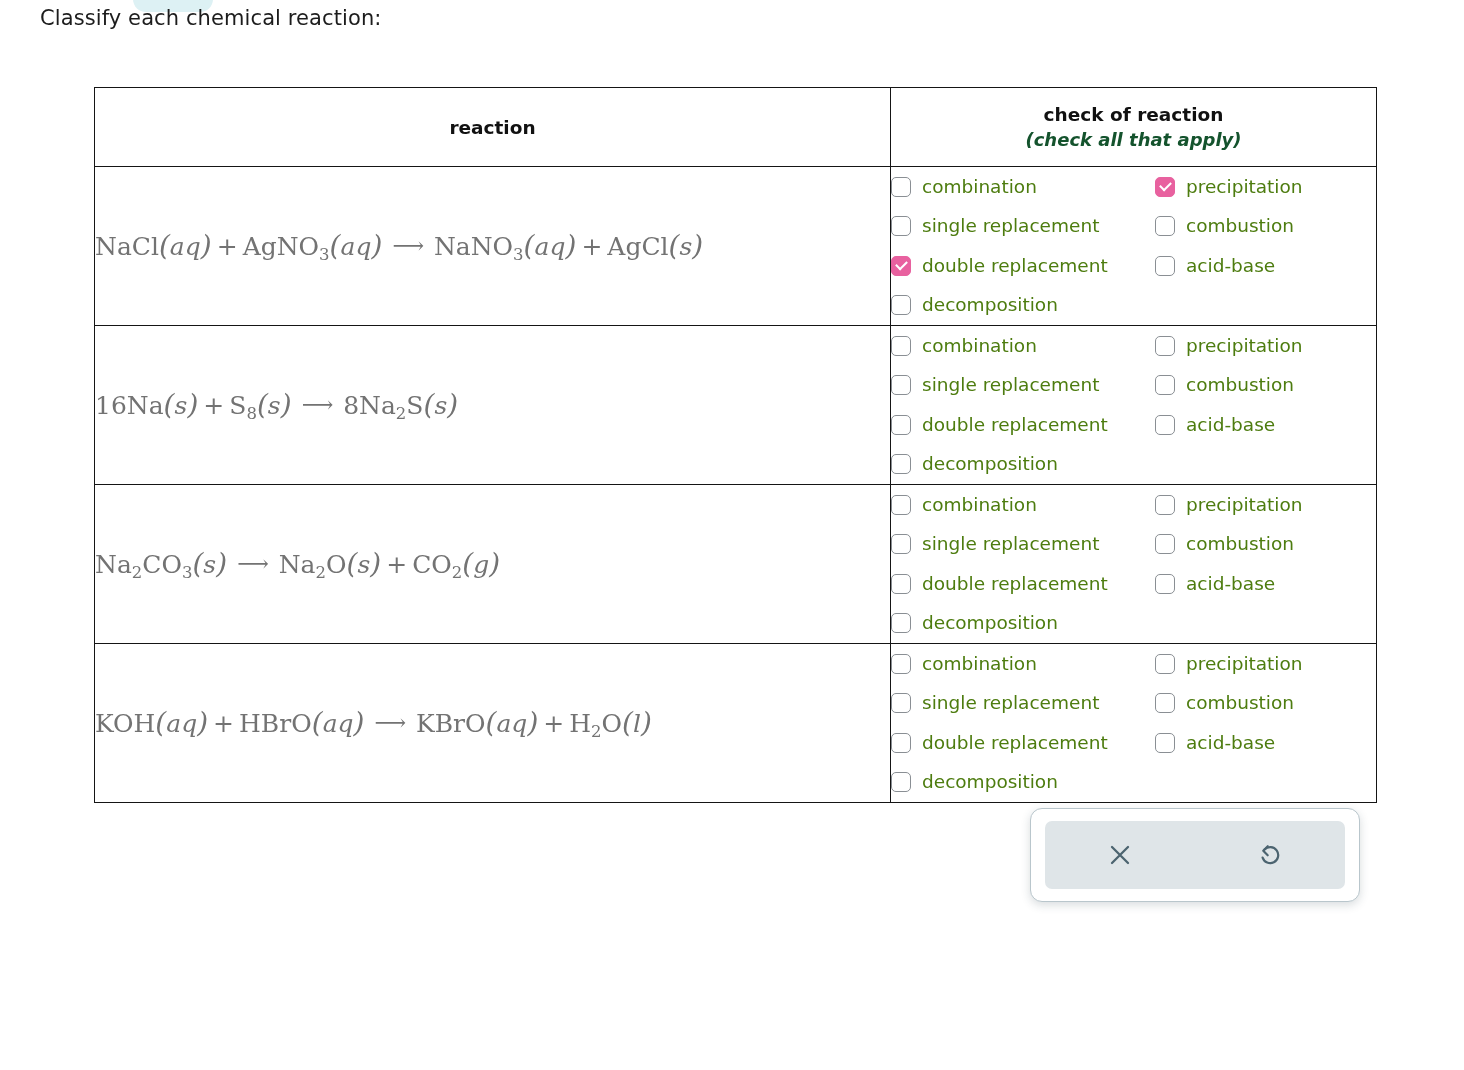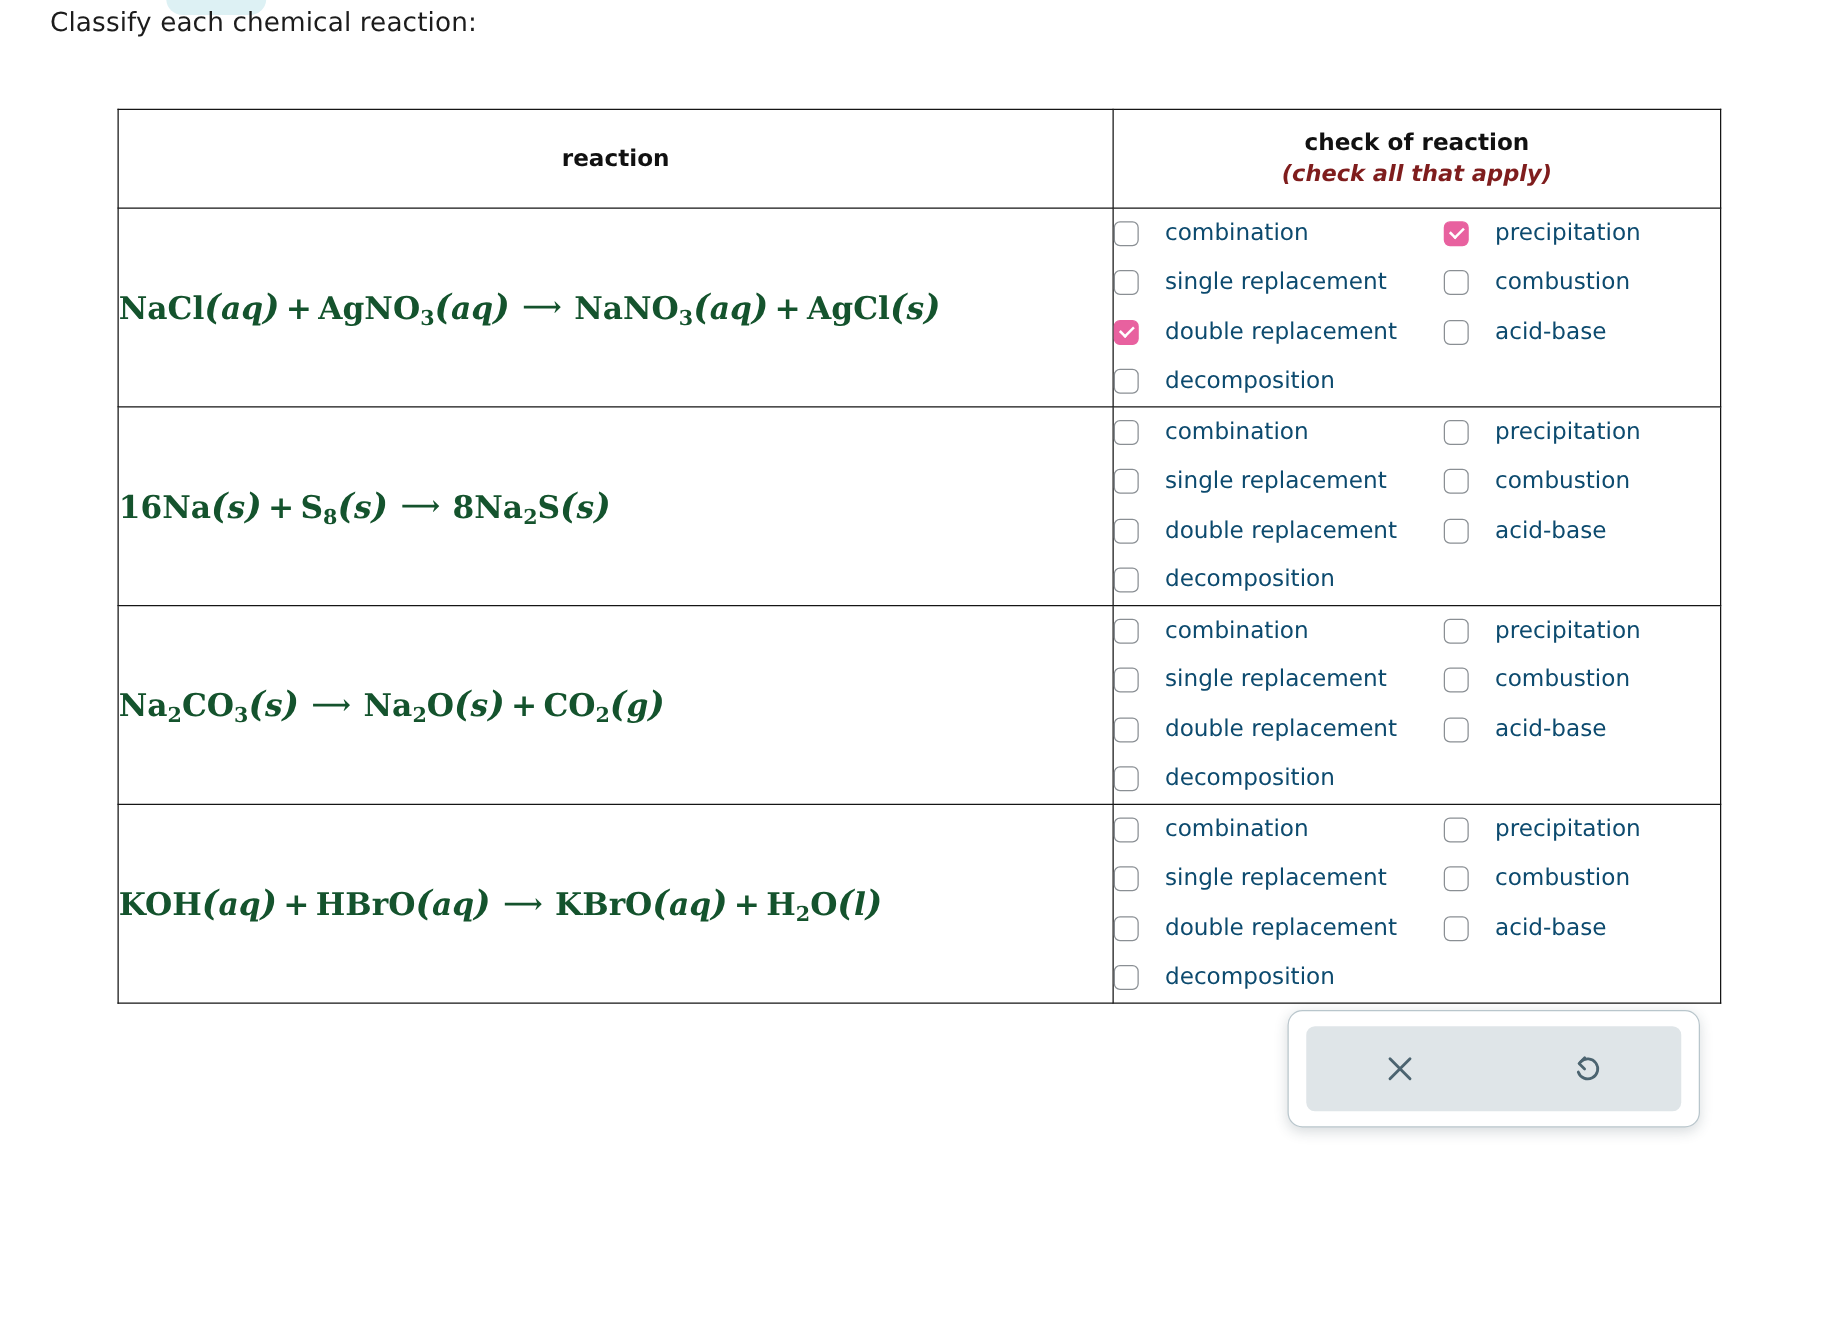--- a/index.html
+++ b/index.html
@@ -65,36 +65,35 @@
   }
   .hdr-title {
     font-size: 18.5px;
     font-weight: bold;
     color: #111;
     line-height: 25px;
   }
   .hdr-sub {
     font-size: 18px;
     font-style: italic;
-    color: #7f1d1d;
+    color: #14532d;
     line-height: 25px;
   }
 
   
   .rxn-cell {
     height: 158px;
     padding-left: 18px;
   }
   .eq {
     font-family: "DejaVu Serif", "Liberation Serif", serif;
     font-size: 25px;
-    color: #14532d;
+    color: #737373;
     white-space: nowrap;
     line-height: 1;
-    font-weight: bold;
   }
   .eq .it {
     font-style: italic;
   }
   .eq .paren {
     font-size: 28px;
     font-family: "DejaVu Serif", "Liberation Serif", serif;
   }
   .eq sub {
     font-size: 0.66em;
@@ -148,24 +147,23 @@
   .box.checked::after {
     content: "";
     width: 9px;
     height: 5px;
     border-left: 2.4px solid #ffffff;
     border-bottom: 2.4px solid #ffffff;
     transform: rotate(-45deg) translate(1px, -1px);
   }
   .opt-label {
     font-size: 18.5px;
-    color: #0c4a6e;
+    color: #4d7c0f;
     line-height: 22px;
     white-space: nowrap;
-    margin-left: 10px;
   }
 
   
   .action-panel {
     position: absolute;
     left: 1030px;
     top: 808px;
     width: 328px;
     height: 92px;
     background: #ffffff;

